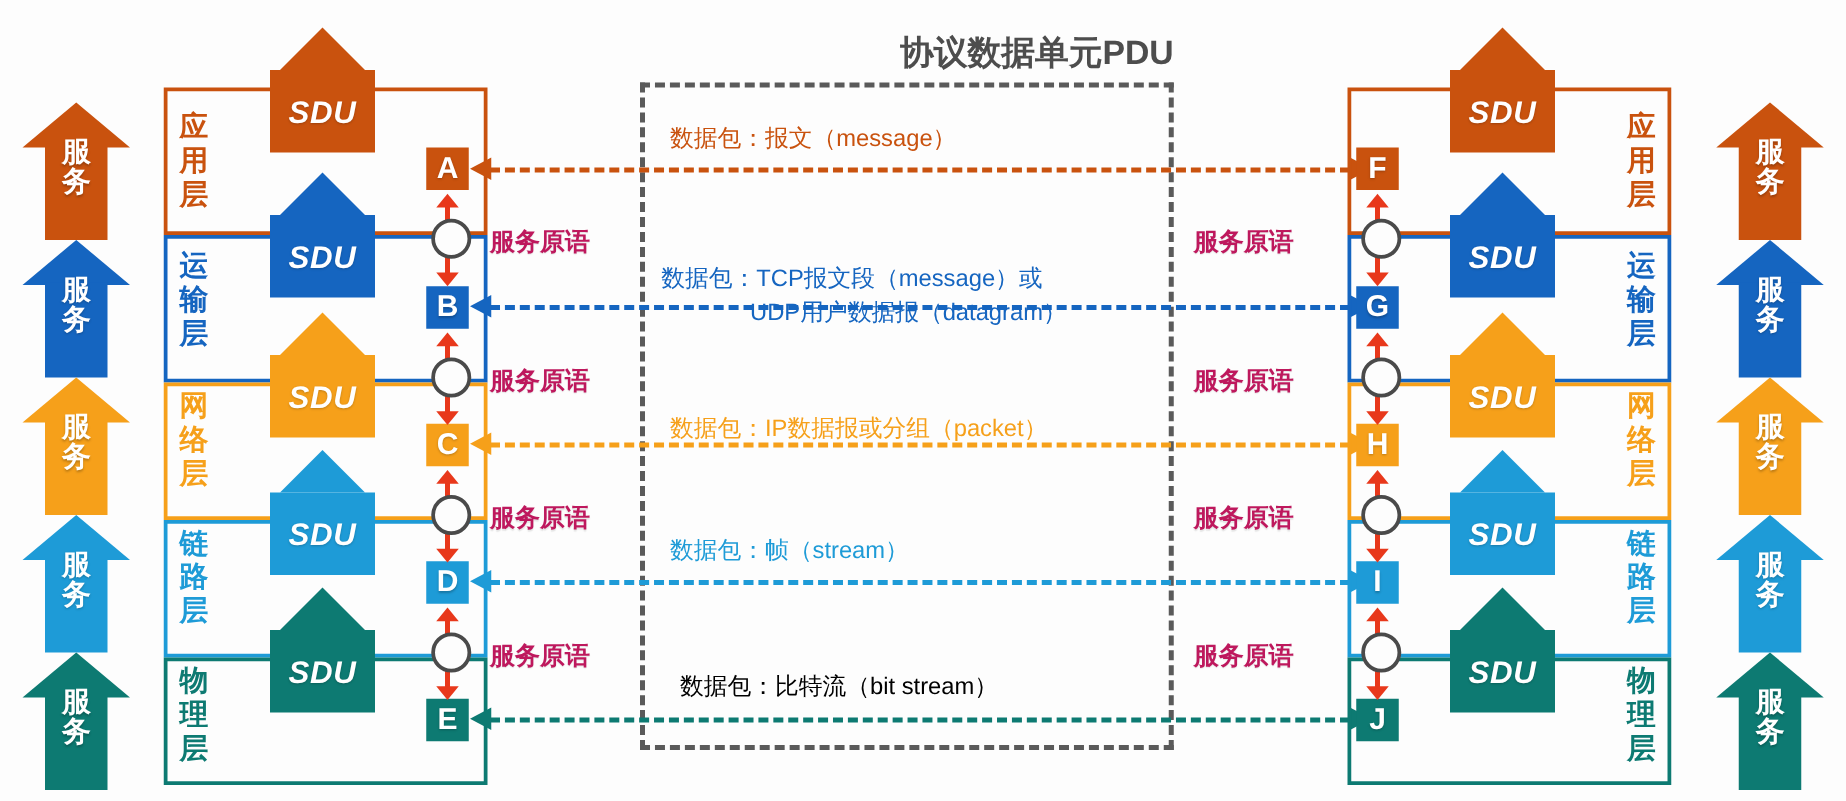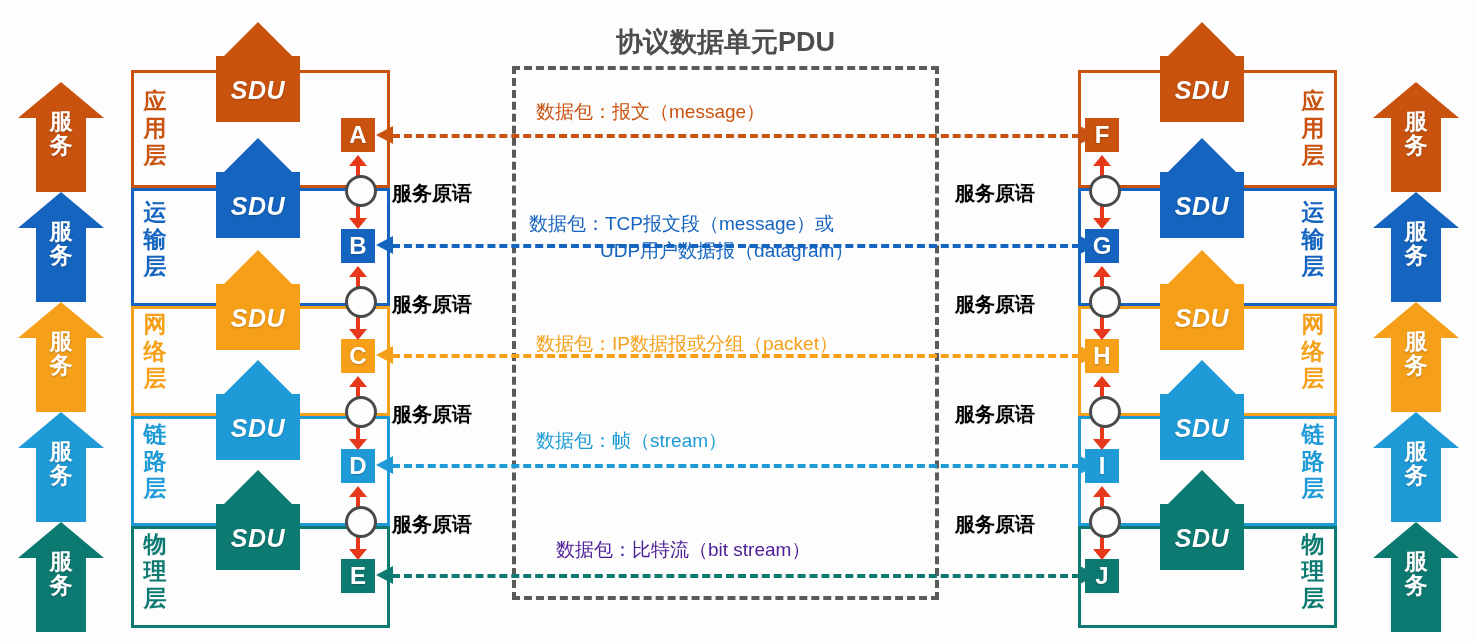--- a/index.html
+++ b/index.html
@@ -70,31 +70,31 @@
     border-bottom:11px solid #E8381B;
   }
   .sap .ahD{
     position:absolute;left:8px;bottom:0;width:0;height:0;
     border-left:9px solid transparent;border-right:9px solid transparent;
     border-top:11px solid #E8381B;
   }
 
   
   .prim{
-    position:absolute;font-size:20px;font-weight:bold;color:#000000;
+    position:absolute;font-size:20px;font-weight:bold;color:#be185d;
     white-space:nowrap;text-shadow:0 1px 1px rgba(0,0,0,.10);
   }
 
   
   #pdu-box{
     position:absolute;left:512px;top:66px;width:427px;height:534px;
     border:4px dashed #5a5a5a;box-sizing:border-box;
   }
   #pdu-title{
-    position:absolute;left:512px;top:24px;width:427px;text-align:center;
+    position:absolute;left:512px;top:24px;width:427px;text-align:right;
     font-size:27px;font-weight:bold;color:#4d4d4d;
   }
 
   
   .hline{position:absolute;height:0;border-top-width:4px;border-top-style:dashed;}
   .arw{position:absolute;width:0;height:0;}
   .arwL{border-top:9px solid transparent;border-bottom:9px solid transparent;}
   .arwR{border-top:9px solid transparent;border-bottom:9px solid transparent;}
 
   .pkt{
@@ -265,21 +265,21 @@
 
 <div class="pkt" style="left:536px;top:99px;color:#C9520E;">数据包：报文（message）</div>
 
 <div class="pkt" style="left:529px;top:211px;color:#1565C0;">数据包：TCP报文段（message）或</div>
 <div class="pkt" style="left:600px;top:238px;color:#1565C0;">UDP用户数据报（datagram）</div>
 
 <div class="pkt" style="left:536px;top:318px;color:#F6A01A;margin-top:13px;">数据包：IP数据报或分组（packet）</div>
 
 <div class="pkt" style="left:536px;top:428px;color:#1E9BD7;">数据包：帧（stream）</div>
 
-<div class="pkt" style="left:556px;top:537px;color:#4c1d95;">数据包：比特流（bit stream）</div>
+<div class="pkt" style="left:544px;top:537px;color:#000000;">数据包：比特流（bit stream）</div>
 
 <div class="prim" style="left:955px;top:180px;">服务原语</div>
 <div class="prim" style="left:955px;top:291px;">服务原语</div>
 <div class="prim" style="left:955px;top:401px;">服务原语</div>
 <div class="prim" style="left:955px;top:511px;">服务原语</div>
 
 <div class="layer-box" style="left:1078px;top:70px;width:259px;height:118px;border:3px solid #C9520E;"></div>
 <div class="layer-box" style="left:1078px;top:188px;width:259px;height:118px;border:3px solid #1565C0;"></div>
 <div class="layer-box" style="left:1078px;top:306px;width:259px;height:110px;border:3px solid #F6A01A;"></div>
 <div class="layer-box" style="left:1078px;top:416px;width:259px;height:110px;border:3px solid #1E9BD7;"></div>

